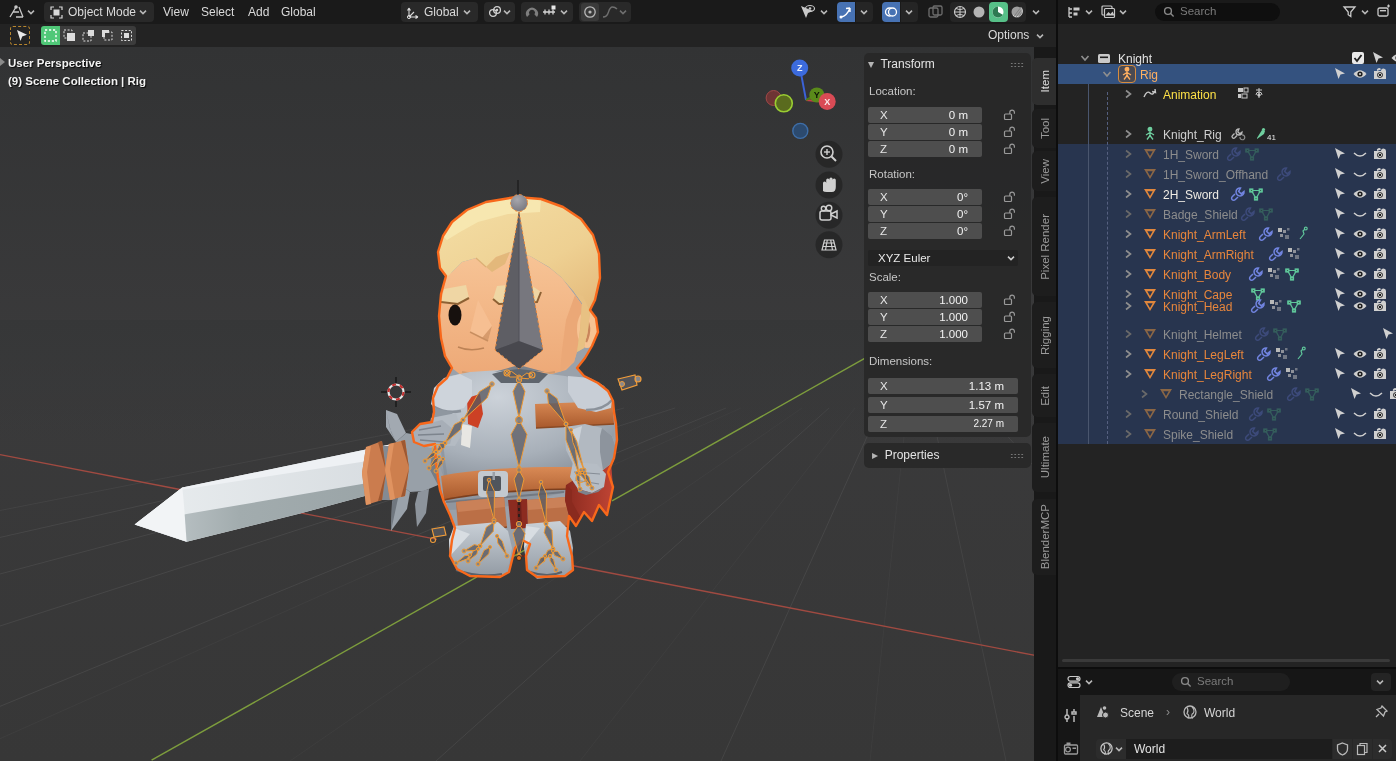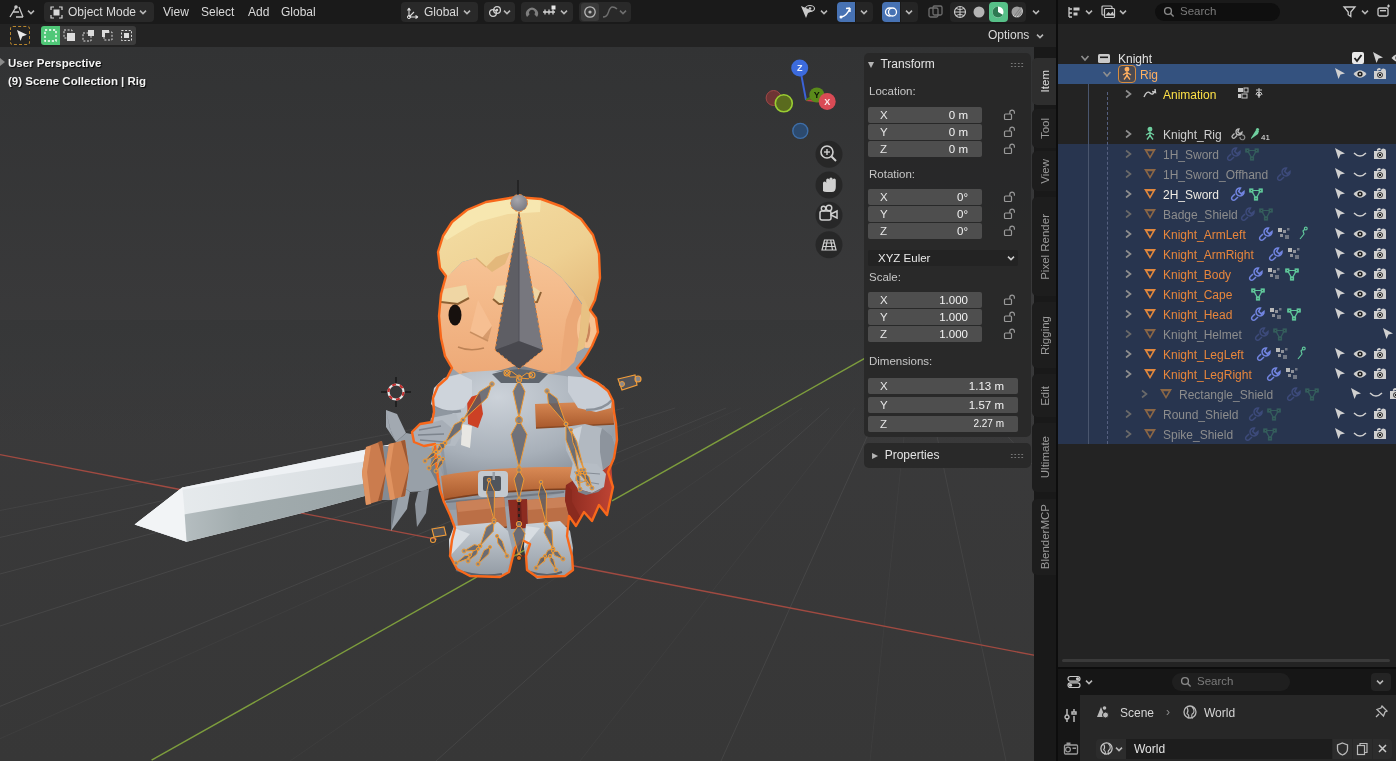--- a/index.html
+++ b/index.html
@@ -809,21 +809,21 @@
         <svg style="position:absolute;left:66px;top:5px" width="9" height="10" viewBox="0 0 9 10">
           <path d="M2,1.5 L6.5,5 L2,8.5" stroke="#8f8f8f" stroke-width="1.6" fill="none"></path>
         </svg>
         <svg class="oi" style="position:absolute;left:84px;top:2px" viewBox="0 0 16 16">
           <g stroke="#6fcf9f" stroke-width="1.3" fill="none" opacity="1">
         <circle cx="8" cy="3.2" r="1.8" fill="#6fcf9f"></circle>
             <path d="M8,5.5 v4 M8,6.5 l-4,2.5 M8,6.5 l4,2.5 M8,9.5 l-3,4 M8,9.5 l3,4"></path>
           </g>
         </svg>
         <div style="position:absolute;left:105px;top:3.5px;font-size:12px;color:#cfcfcf;white-space:nowrap">Knight_Rig</div>
-        <div style="position:absolute;left:172px;top:2px;display:flex;gap:2px">
+        <div style="position:absolute;left:172px;top:2px;display:flex;gap:8px">
           <svg class="oi" viewBox="0 0 16 16">
             <g opacity="1">
               <path d="M9,3 a3,3 0 1 0 3,3 l-2.2,1.8 -2,-2z" fill="none" stroke="#b9b9b9" stroke-width="1.3"></path>
               <path d="M4.5,7.5 l-2,2 a1.4,1.4 0 0 0 2.3,2.3 L7,9.5" fill="none" stroke="#b9b9b9" stroke-width="1.3"></path>
               <path d="M12,9 a2.4,2.4 0 1 1 -2,2" fill="none" stroke="#8f8f8f" stroke-width="1.2"></path>
             </g>
           </svg>
           <svg class="oi" style="width:26px" viewBox="0 0 26 16">
             <g opacity="1">
               <path d="M3,12 L8,4 l3,1 -1,3 -7,5z" fill="#6fcf9f"></path>
@@ -1158,21 +1158,21 @@
             <circle cx="8" cy="8" r="2.6" fill="#1d1d1d"></circle>
             <circle cx="8" cy="8" r="1.1" fill="#d0d0d0"></circle>
           </svg>
           <svg class="oi" viewBox="0 0 16 16">
             <path d="M2,5 h12 v8 h-12z M5,5 a2,2 0 0 1 4,-1.5 M9,5 a2.4,2.4 0 0 1 5,0" fill="#d0d0d0"></path>
             <circle cx="8" cy="9" r="2.8" fill="#1d1d1d"></circle>
             <circle cx="8" cy="9" r="1.7" fill="none" stroke="#d0d0d0" stroke-width="0.9"></circle>
           </svg>
         </div>
       </div>
-      <div style="position:absolute;left:0;top:304px;width:338px;height:20px;background:transparent">
+      <div style="position:absolute;left:0;top:296px;width:338px;height:20px;background:transparent">
         <svg style="position:absolute;left:66px;top:5px" width="9" height="10" viewBox="0 0 9 10">
           <path d="M2,1.5 L6.5,5 L2,8.5" stroke="#8f8f8f" stroke-width="1.6" fill="none"></path>
         </svg>
         <svg class="oi" style="position:absolute;left:84px;top:2px" viewBox="0 0 16 16">
           <path d="M2,3 h12 l-6,10z M5.3,5.3 h5.4 L8,9.9z" fill="#e0873c" fill-rule="evenodd"></path>
         </svg>
         <div style="position:absolute;left:105px;top:3.5px;font-size:12px;color:#e8863c;white-space:nowrap">Knight_Head</div>
         <div style="position:absolute;left:192px;top:2px;display:flex;gap:2px">
           <svg class="oi" viewBox="0 0 16 16">
             <g opacity="1">

